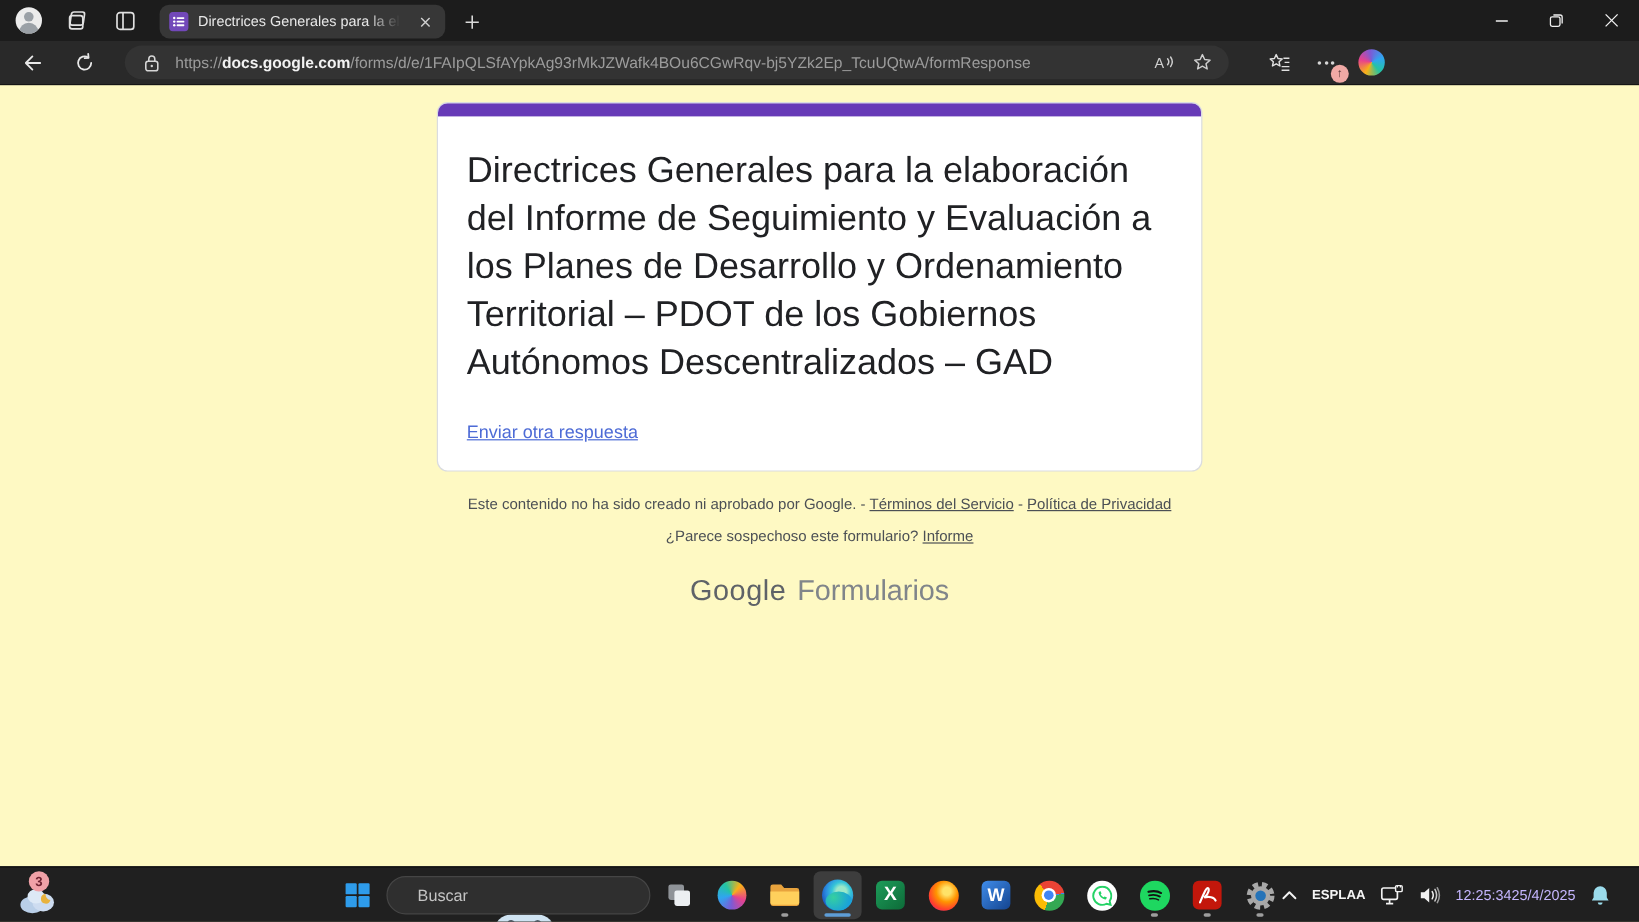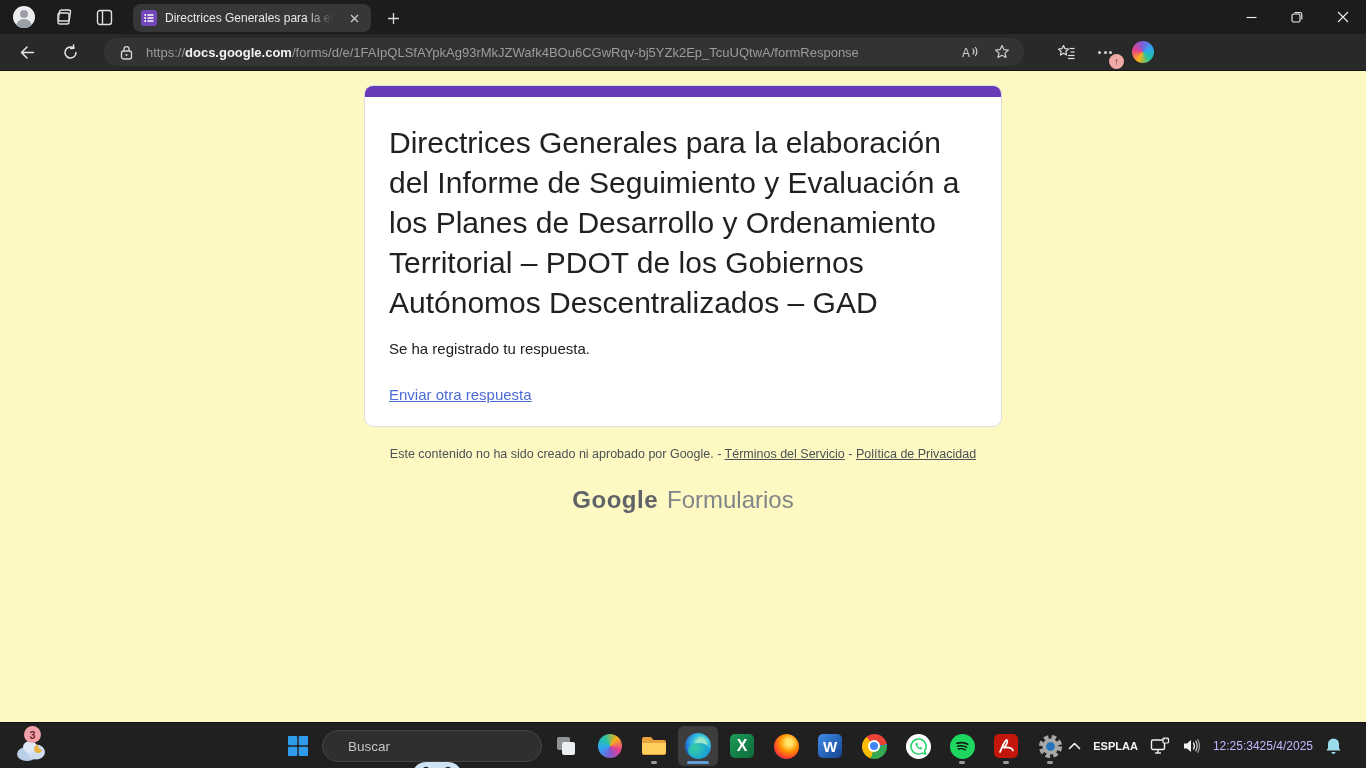--- a/index.html
+++ b/index.html
@@ -41,21 +41,21 @@
   .card-topbar { height:11px; background:#673ab7; }
   .card-body { padding:26px 24px 22px; }
   .form-title { font-size:30px; line-height:40px; color:#202124; font-weight:400; letter-spacing:0; }
   .confirm-text { margin-top:17px; font-size:15px; color:#202124; }
   .resubmit { display:inline-block; margin-top:29px; font-size:15px; color:#4d6bd6; text-decoration:underline; cursor:pointer; }
   .page-footer { text-align:center; color:#4c5055; font-size:12.5px; }
   .page-footer .line1 { margin-top:20px; }
   .page-footer .line2 { margin-top:13px; }
   .page-footer a { color:#4c5055; text-decoration:underline; cursor:pointer; }
   .glogo { margin-top:25px; display:flex; justify-content:center; align-items:baseline; gap:9px; }
-  .glogo .g1 { font-size:24px; font-weight:bold; color:#5f6368; letter-spacing:0.5px; }
+  .glogo .g1 { font-size:24px; font-weight:normal; color:#5f6368; letter-spacing:0.5px; }
   .glogo .g2 { font-size:24px; font-weight:400; color:#80858a; }
 
   
   .taskbar { height:46px; background:#202020; position:relative; display:flex; align-items:center; border-top:1px solid #111; }
   .widgets { position:absolute; left:12px; top:3px; width:48px; height:40px; cursor:pointer; }
   .widgets .badge { position:absolute; left:12px; top:0px; width:17px; height:17px; border-radius:50%; background:#f0a1a7; color:#6d2230; font-size:11px; font-weight:bold; display:flex; align-items:center; justify-content:center; z-index:2; }
   .center-group { position:absolute; left:278px; top:0; height:46px; display:flex; align-items:center; gap:4px; }
   .task-icon { width:40px; height:40px; border-radius:6px; display:flex; align-items:center; justify-content:center; position:relative; cursor:pointer; }
   .task-icon.active { background:#3d3d3d; }
   .run-dot { position:absolute; bottom:2px; left:50%; transform:translateX(-50%); width:6px; height:3px; border-radius:2px; background:#9d9d9d; }
@@ -199,31 +199,34 @@
       <span class="copilot-disc"></span>
     </div>
   </div>
 </div>
 
 <div class="content">
   <div class="card">
     <div class="card-topbar"></div>
     <div class="card-body">
       <div class="form-title">Directrices Generales para la elaboración del Informe de Seguimiento y Evaluación a los Planes de Desarrollo y Ordenamiento Territorial – PDOT de los Gobiernos Autónomos Descentralizados – GAD</div>
-      <div class="confirm-text">Se ha registrado tu respuesta.</div>
       <a class="resubmit">Enviar otra respuesta</a>
     </div>
   </div>
 
   <div class="page-footer">
     <div class="line1">
       <span>Este contenido no ha sido creado ni aprobado por Google. -</span>
       <a>Términos del Servicio</a>
       <span>-</span>
       <a>Política de Privacidad</a>
+    </div>
+    <div class="line2">
+      <span>¿Parece sospechoso este formulario?</span>
+      <a>Informe</a>
     </div>
     <div class="glogo">
       <span class="g1">Google</span>
       <span class="g2">Formularios</span>
     </div>
   </div>
 </div>
 
 <div class="taskbar">
 

